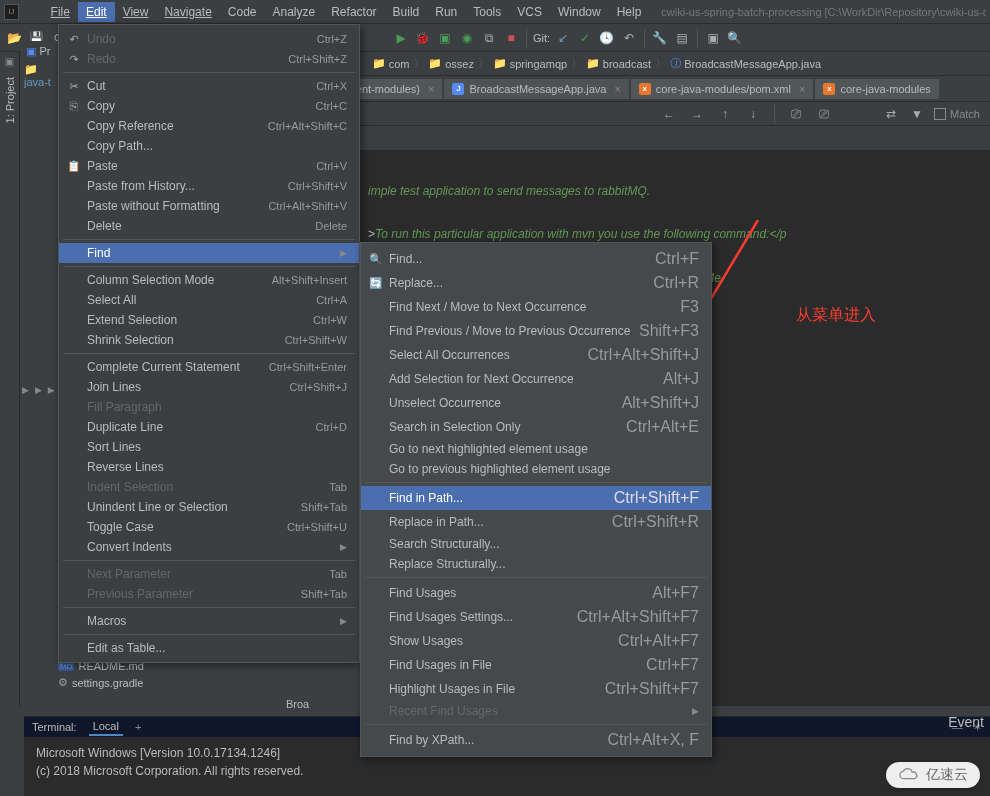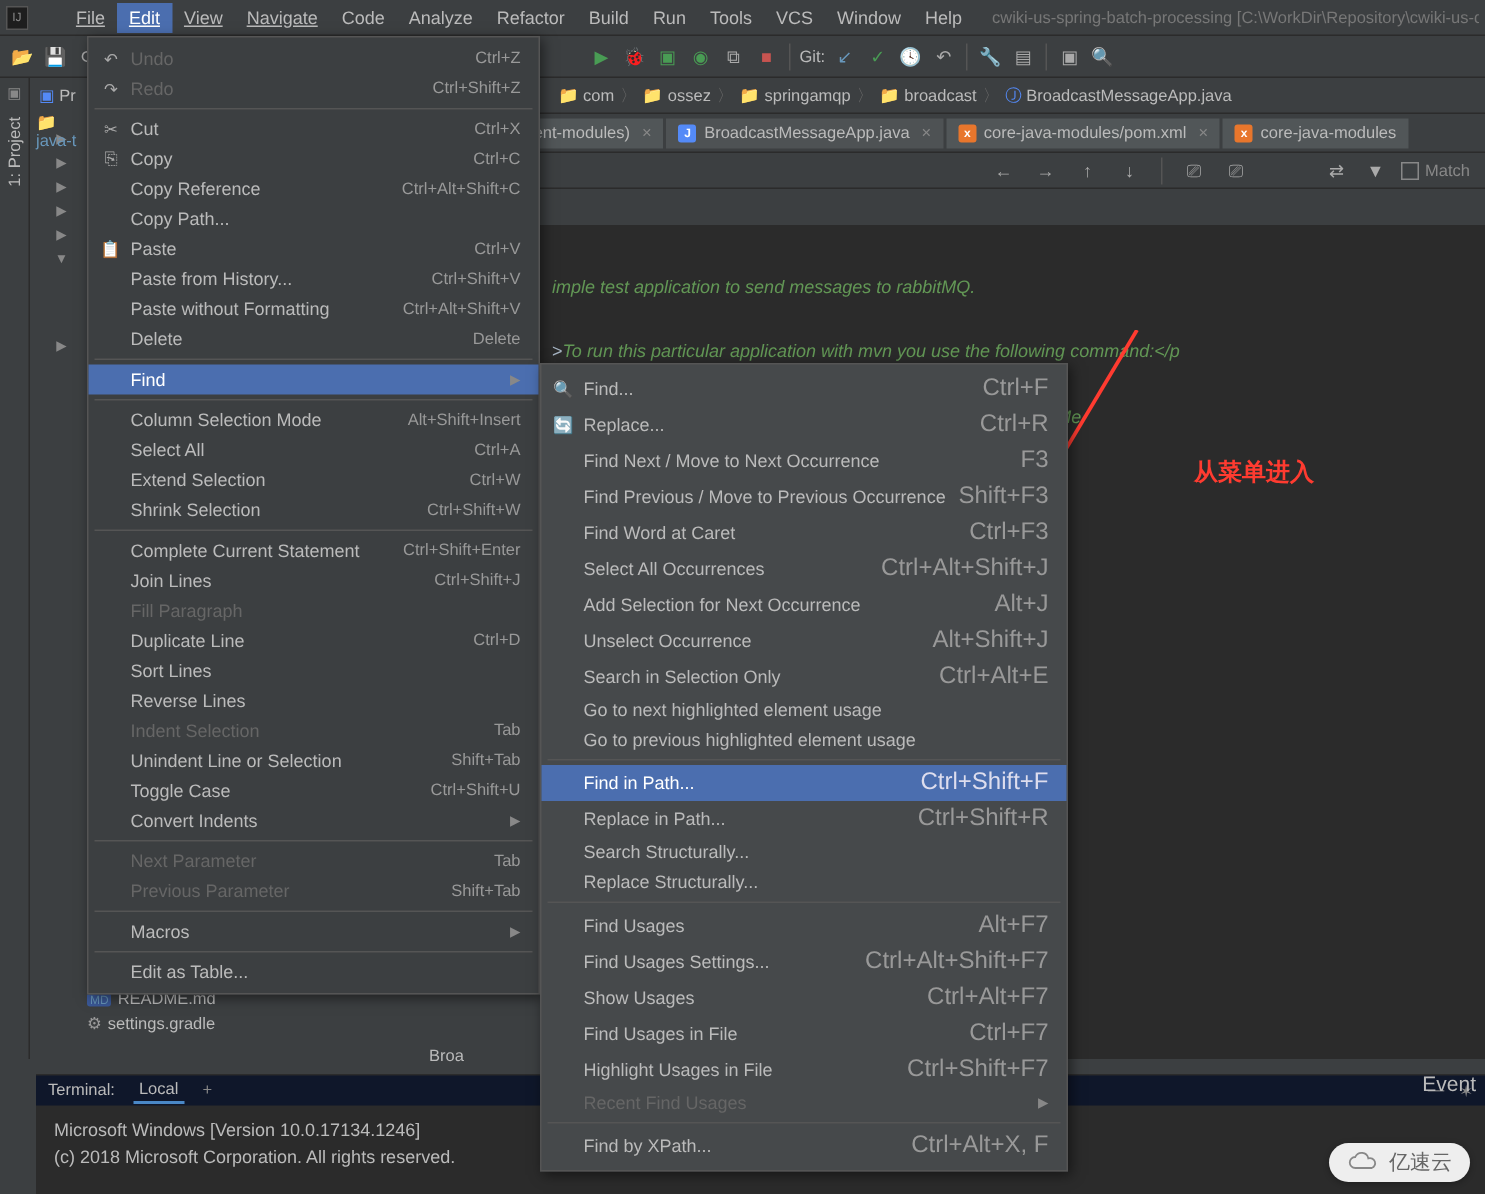--- a/index.html
+++ b/index.html
@@ -26,21 +26,21 @@
 .tab .x-ico { width:12px; height:12px; background:#e8762c; border-radius:2px; display:flex; align-items:center; justify-content:center; font-size:8px; color:#fff; font-weight:bold;}
 .tab .close { color:#888; margin-left:3px; }
 .nav-subtool { display:flex; align-items:center; height:24px; background:#3c3f41; padding-left:660px; gap:10px; border-bottom:1px solid #2b2b2b; color:#888; font-size:11px;}
 .editor { position:absolute; left:360px; top:150px; right:0; bottom:90px; background:#2b2b2b; padding:10px 8px; font-family:"Consolas","Courier New",monospace; font-size:12px; line-height:21px; color:#a9b7c6; overflow:hidden; white-space:pre; font-style:italic; color:#629755;}
 .editor .str { color:#6a8759; font-style:normal;}
 .editor .pl { color:#a9b7c6; font-style:normal;}
 .editor .lnk { color:#287bde; text-decoration:underline;}
 .side-left { position:absolute; left:0; top:52px; width:20px; bottom:90px; background:#3c3f41; border-right:1px solid #2b2b2b; display:flex; flex-direction:column; align-items:center; padding-top:4px; gap:6px;}
 .side-left .proj-label { writing-mode:vertical-rl; transform:rotate(180deg); font-size:11px; color:#bbb; padding:4px 0; }
 .side-left .ico { color:#888; font-size:10px;}
-.project-panel { position:absolute; left:20px; top:53px; width:42px; bottom:90px; background:#3c3f41; display:flex; flex-direction:column; align-items:center; padding-top:32px; gap:2px;}
+.project-panel { position:absolute; left:20px; top:41px; width:42px; bottom:90px; background:#3c3f41; display:flex; align-items:center; padding-top:32px; gap:2px;}
 .project-panel .arr { color:#888; font-size:9px; padding:2px;}
 .project-panel .hdr { position:absolute; top:4px; left:6px; font-size:11px; color:#bbb; }
 .project-files { position:absolute; left:58px; top:658px; width:260px; color:#bbb; font-size:11px; }
 .project-files .f { display:flex; align-items:center; gap:4px; padding:2px 0;}
 .dropdown { position:absolute; left:58px; top:24px; width:302px; background:#3c3f41; border:1px solid #555; box-shadow:2px 2px 8px rgba(0,0,0,0.5); z-index:10; padding:4px 0;}
 .dropdown .mi { display:flex; align-items:center; padding:3px 12px 3px 28px; justify-content:space-between; font-size:12px; color:#bbb; position:relative; cursor:pointer;}
 .dropdown .mi.disabled { color:#666; }
 .dropdown .mi.hl { background:#4b6eaf; color:#fff; }
 .dropdown .mi .ico-slot { position:absolute; left:8px; width:14px; text-align:center; color:#aaa; font-size:11px;}
 .dropdown .mi .sc { color:#999; font-size:11px; }
@@ -48,21 +48,21 @@
 .dropdown .sep { height:1px; background:#555; margin:3px 4px;}
 .submenu { position:absolute; left:360px; top:242px; width:352px; background:#46494b; border:1px solid #555; box-shadow:2px 2px 8px rgba(0,0,0,0.5); z-index:11; padding:4px 0;}
 .submenu .mi { display:flex; align-items:center; padding:3px 12px 3px 28px; justify-content:space-between; font-size:12px; color:#bbb; position:relative; cursor:pointer;}
 .submenu .mi.hl { background:#4b6eaf; color:#fff; }
 .submenu .mi.disabled { color:#666; }
 .submenu .mi .ico-slot { position:absolute; left:8px; width:14px; text-align:center; color:#aaa; font-size:11px;}
 .submenu .mi .sc { color:#999; font-size:16px; }
 .submenu .mi.hl .sc { color:#dde; }
 .submenu .mi .sub-arr { color:#888; font-size:9px;}
 .submenu .sep { height:1px; background:#555; margin:3px 4px;}
-.annotation { position:absolute; left:796px; top:305px; color:#ff3b30; font-size:16px; font-weight:bold; z-index:5;}
+.annotation { position:absolute; left:796px; top:305px; color:#ff3b30; font-size:16px; font-weight:normal; z-index:5;}
 .arrow-svg { position:absolute; left:580px; top:220px; z-index:5; pointer-events:none;}
 .terminal-bar { position:absolute; left:24px; right:0; bottom:58px; height:22px; background:#0f172a; border-top:1px solid #2b2b2b; border-bottom:1px solid #2b2b2b; display:flex; align-items:center; padding:0 8px; gap:12px; font-size:11px;}
 .terminal-bar .tlabel { color:#bbb; }
 .terminal-bar .ttab { color:#bbb; border-bottom:2px solid #4a88c7; padding:2px 4px;}
 .terminal-bar .plus { color:#888;}
 .terminal-bar .rside { margin-left:auto; display:flex; gap:10px; color:#888;}
 .terminal-body { position:absolute; left:24px; right:0; bottom:0; height:58px; background:#2b2b2b; padding:6px 12px; font-family:"Consolas",monospace; font-size:12px; color:#bbb; line-height:18px;}
 .watermark { position:absolute; right:10px; bottom:8px; background:rgba(255,255,255,0.92); border-radius:16px; padding:4px 12px; display:flex; align-items:center; gap:6px; color:#666; font-size:14px; box-shadow:0 1px 4px rgba(0,0,0,0.3);}
 .watermark svg { width:22px; height:16px;}
 .statusbar-right { position:absolute; right:6px; top:714px; color:#bbb; font-size:14px;}
@@ -372,24 +372,20 @@
     </div>
   <div class="mi">
       <span>Find Next / Move to Next Occurrence</span>
       <span class="sc">F3</span>
     </div>
   <div class="mi">
       <span>Find Previous / Move to Previous Occurrence</span>
       <span class="sc">Shift+F3</span>
     </div>
   <div class="mi">
-      <span>Find Word at Caret</span>
-      <span class="sc">Ctrl+F3</span>
-    </div>
-  <div class="mi">
       <span>Select All Occurrences</span>
       <span class="sc">Ctrl+Alt+Shift+J</span>
     </div>
   <div class="mi">
       <span>Add Selection for Next Occurrence</span>
       <span class="sc">Alt+J</span>
     </div>
   <div class="mi">
       <span>Unselect Occurrence</span>
       <span class="sc">Alt+Shift+J</span>

